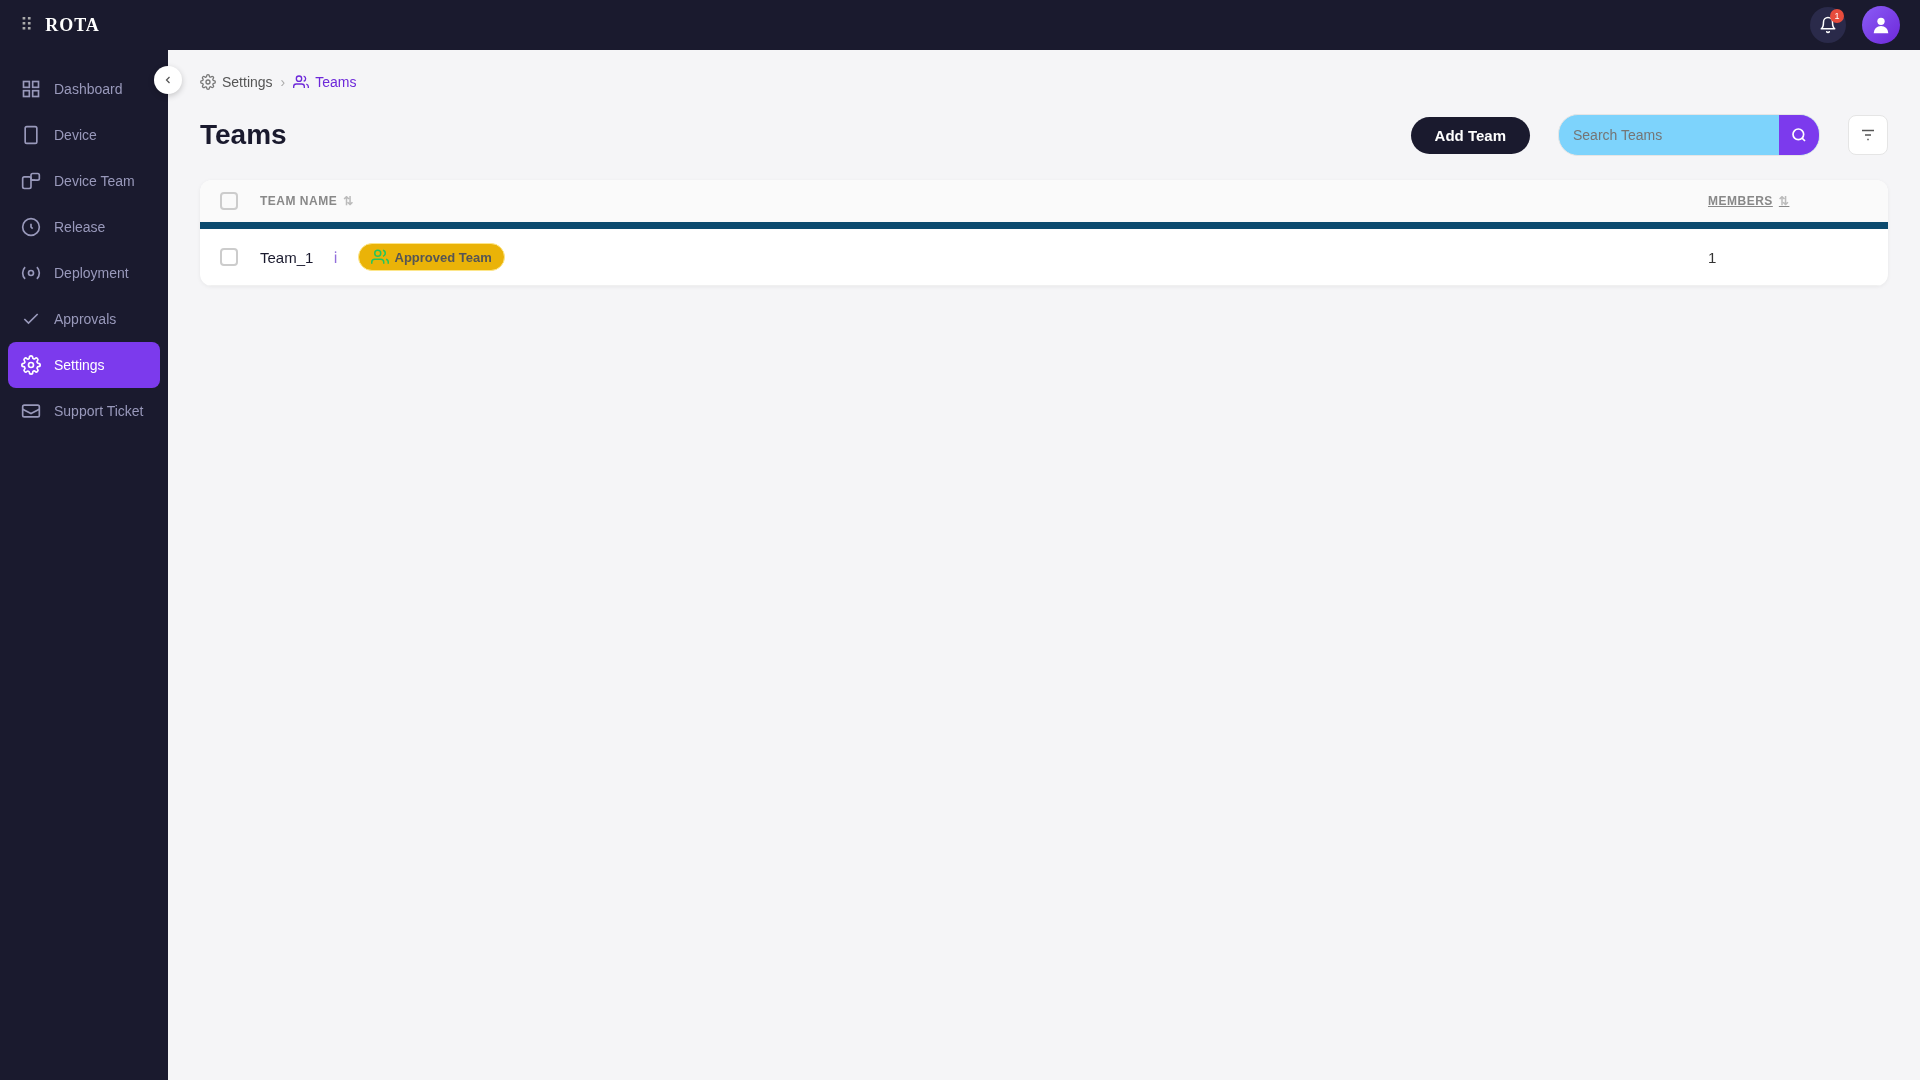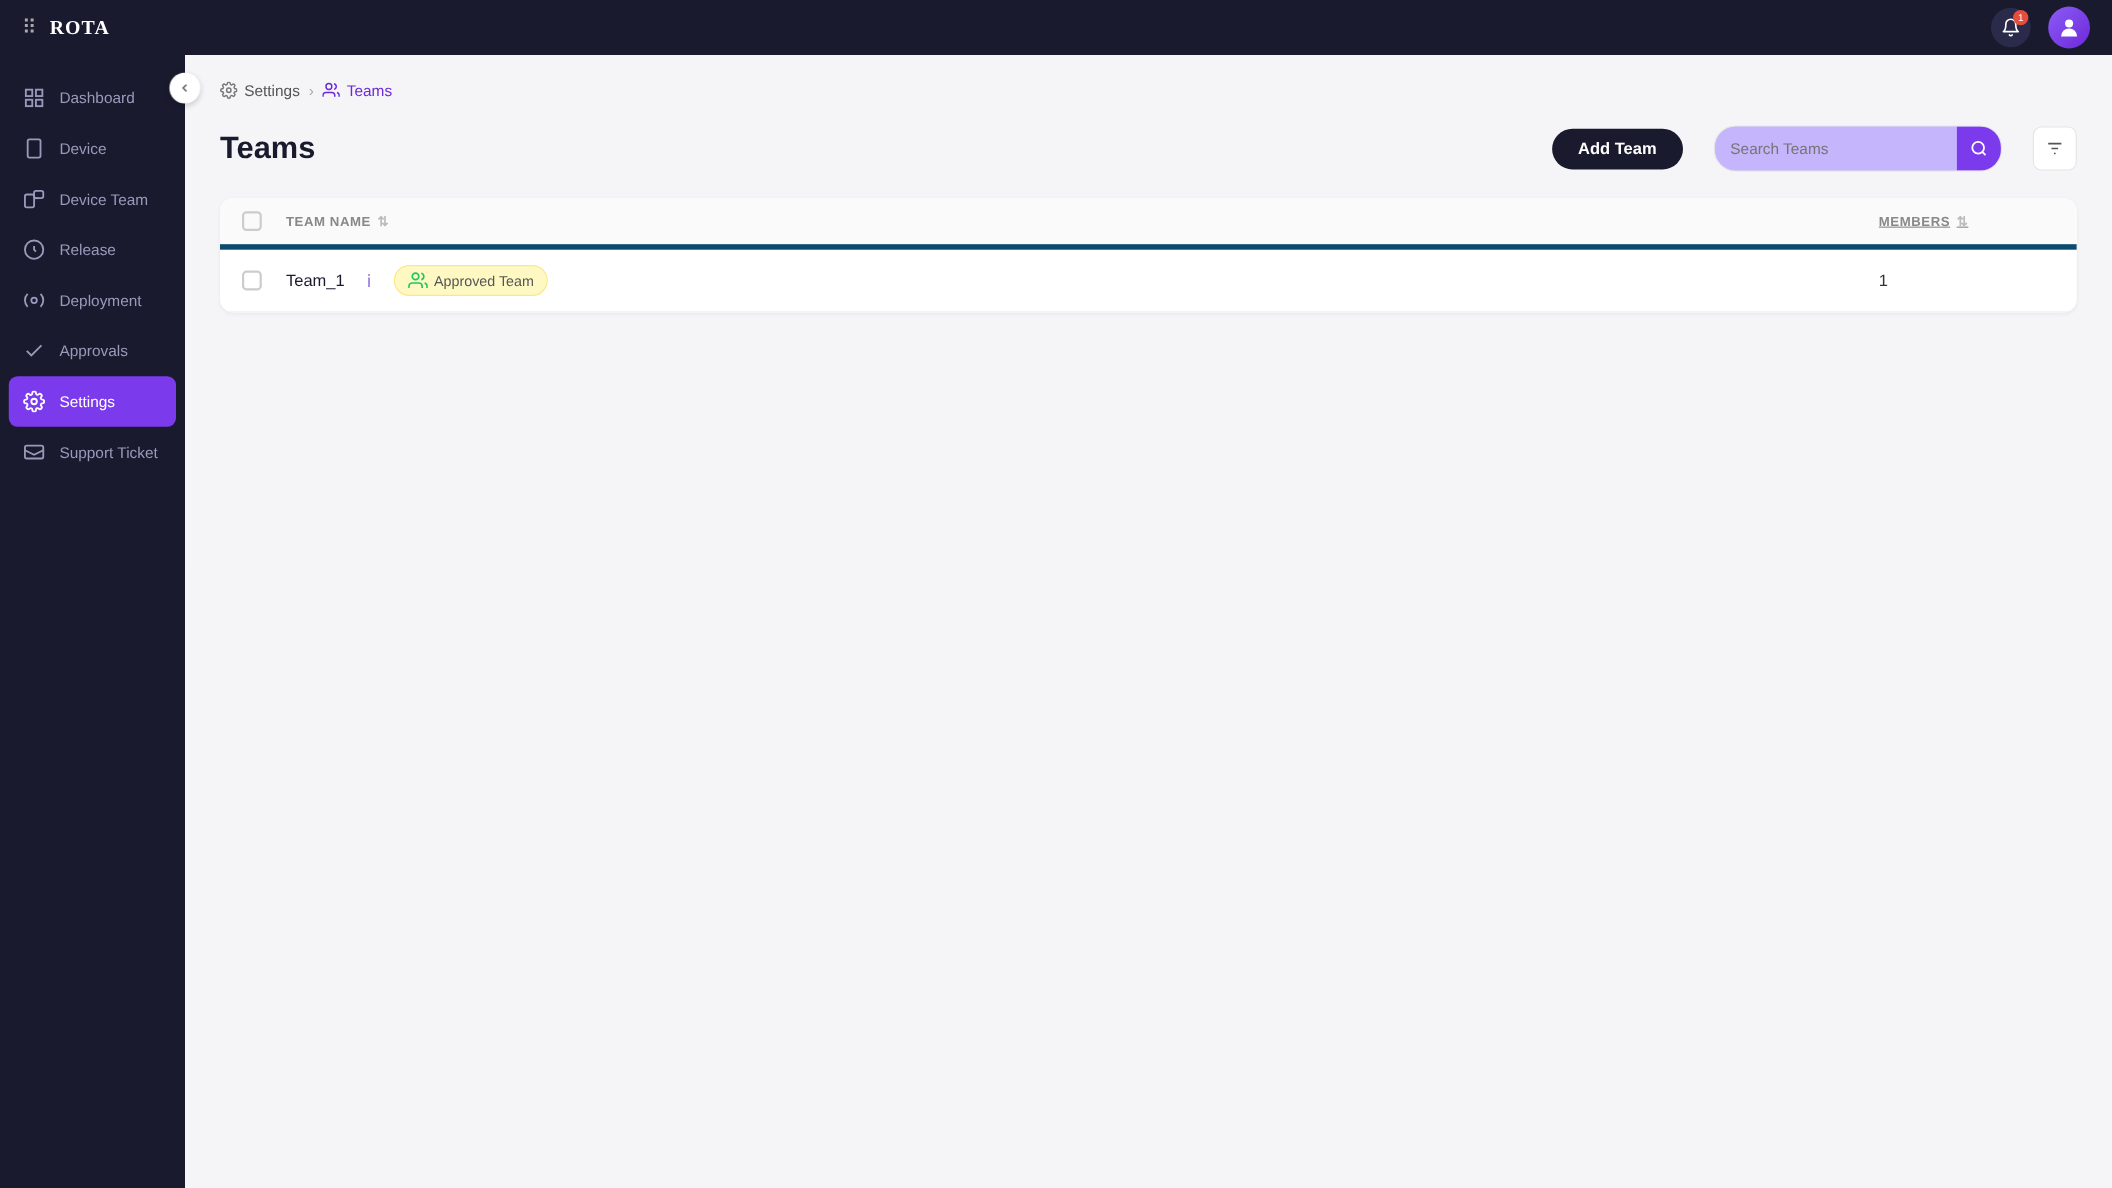--- a/index.html
+++ b/index.html
@@ -136,21 +136,21 @@
       border: none;
       border-radius: 24px;
       padding: 10px 24px;
       font-size: 15px;
       font-weight: 600;
       cursor: pointer;
     }
     .search-box {
       display: flex;
       align-items: center;
-      background: #c4b5fd;
+      background: #7dd3fc;
       border-radius: 20px;
       border: 1px solid #e5e5e5;
       overflow: hidden;
     }
     .search-input {
       border: none;
       outline: none;
       padding: 8px 14px;
       font-size: 14px;
       color: #555;
@@ -179,21 +179,21 @@
     .table-container {
       background: white;
       border-radius: 12px;
       overflow: hidden;
       box-shadow: 0 1px 4px rgba(0,0,0,0.06);
     }
     .table-header {
       display: flex;
       align-items: center;
       padding: 12px 20px;
-      border-bottom: 5px solid #0c4a6e;
+      border-bottom: 7px solid #0c4a6e;
       background: #fafafa;
     }
     .th-checkbox { width: 40px; }
     .th-name {
       flex: 1;
       font-size: 12px;
       font-weight: 700;
       color: #888;
       letter-spacing: 0.5px;
       display: flex; align-items: center; gap: 6px;
@@ -225,27 +225,27 @@
       border-radius: 4px;
       cursor: pointer;
       display: flex; align-items: center; justify-content: center;
     }
 
     
     .approved-badge {
       display: flex;
       align-items: center;
       gap: 6px;
-      background: #fef9c3;
+      background: #eab308;
       border: 1px solid #fde68a;
       border-radius: 20px;
       padding: 4px 12px;
       font-size: 13px;
       color: #555;
-      font-weight: 400;
+      font-weight: 700;
     }
   </style>
 </head>
 <body>
 
 <div class="topbar">
   <div class="topbar-left">
     <span class="topbar-dots">⠿</span>
     <span class="topbar-logo">ROTA</span>
   </div>

